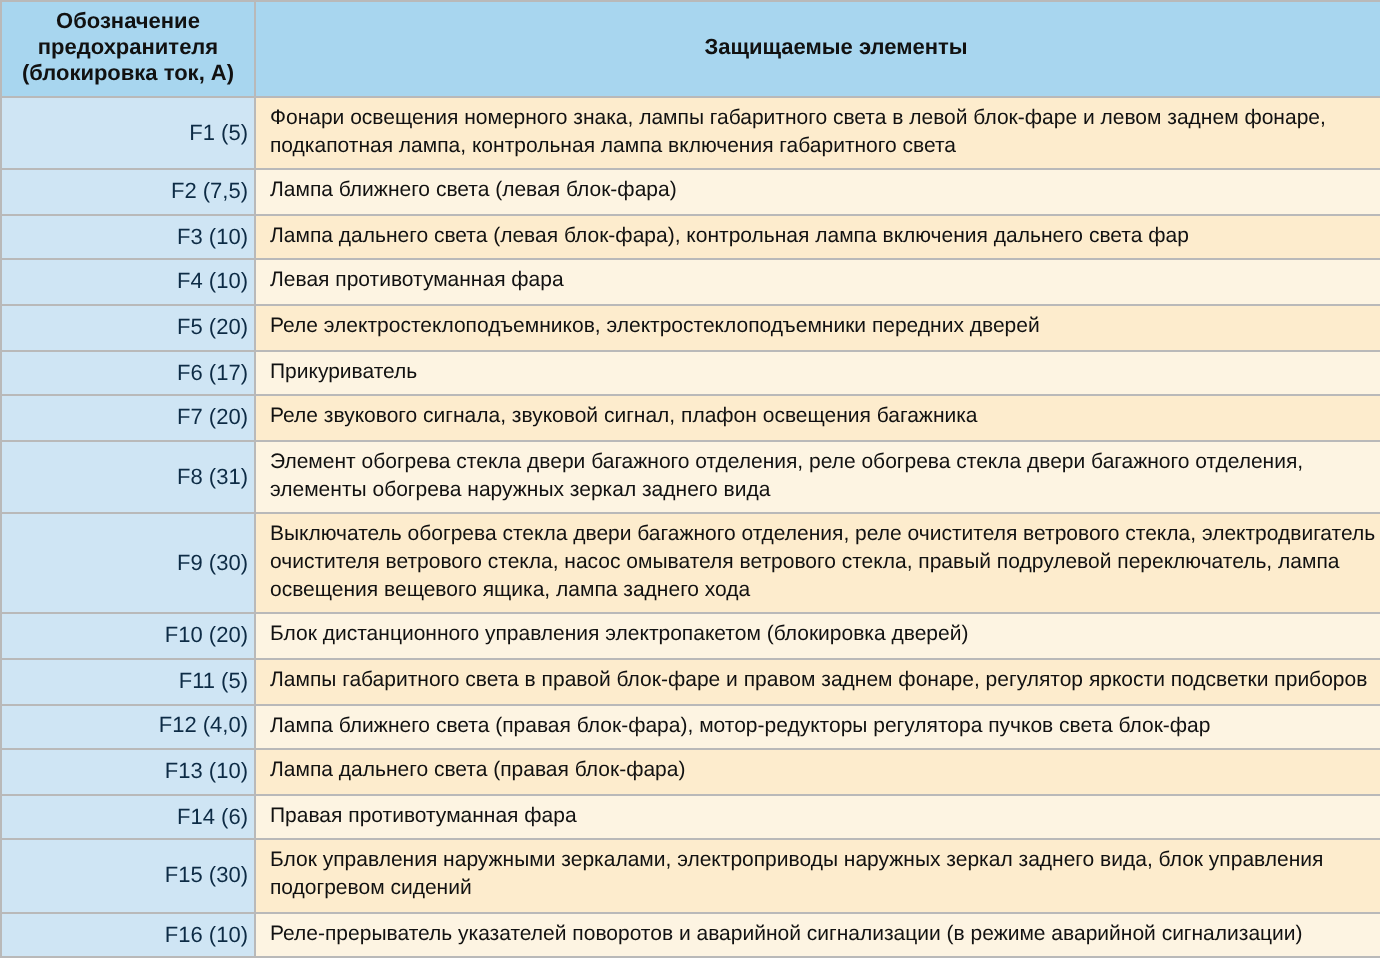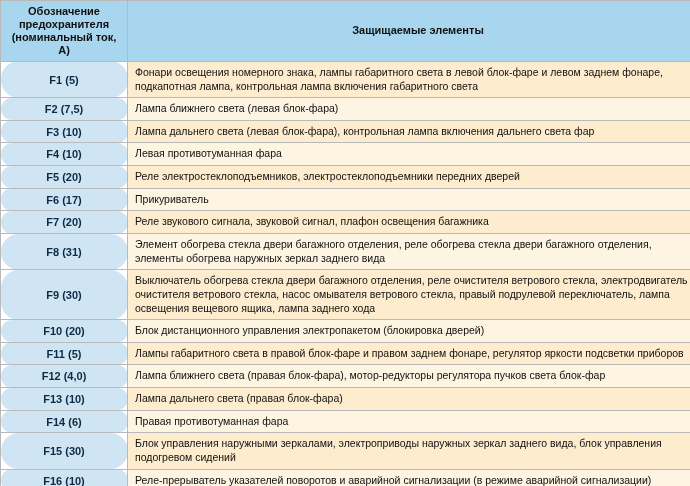--- a/index.html
+++ b/index.html
@@ -38,25 +38,24 @@
   th.col-des {
     width: 118px;
   }
   th.col-items {
     width: 572px;
   }
   td.fuse-id {
     background: #cfe5f4;
     color: #0d2b45;
     font-size: 11px;
-    font-weight: bold;
-    text-align: center;
+    font-weight: normal;
+    text-align: right;
     padding: 4px 3px;
     white-space: nowrap;
-    border-radius: 18px;
   }
   td.fuse-desc {
     background: #fdeccd;
     color: #111111;
     font-size: 10.5px;
     text-align: left;
     padding: 4px 7px 4px 7px;
     line-height: 1.3;
   }
   tr.alt td.fuse-id {
@@ -66,21 +65,21 @@
     background: #fdf4e2;
   }
 </style>
 </head>
 <body>
 
 <div class="sheet">
   <table class="fuse-table">
     <thead>
       <tr>
-        <th class="col-des">Обозначение предохранителя (номинальный ток, А)</th>
+        <th class="col-des">Обозначение предохранителя (блокировка ток, А)</th>
         <th class="col-items">Защищаемые элементы</th>
       </tr>
     </thead>
     <tbody>
       <tr>
         <td class="fuse-id">F1 (5)</td>
         <td class="fuse-desc">Фонари освещения номерного знака, лампы габаритного света в левой блок-фаре и левом заднем фонаре, подкапотная лампа, контрольная лампа включения габаритного света</td>
       </tr>
       <tr class="alt">
         <td class="fuse-id">F2 (7,5)</td>

